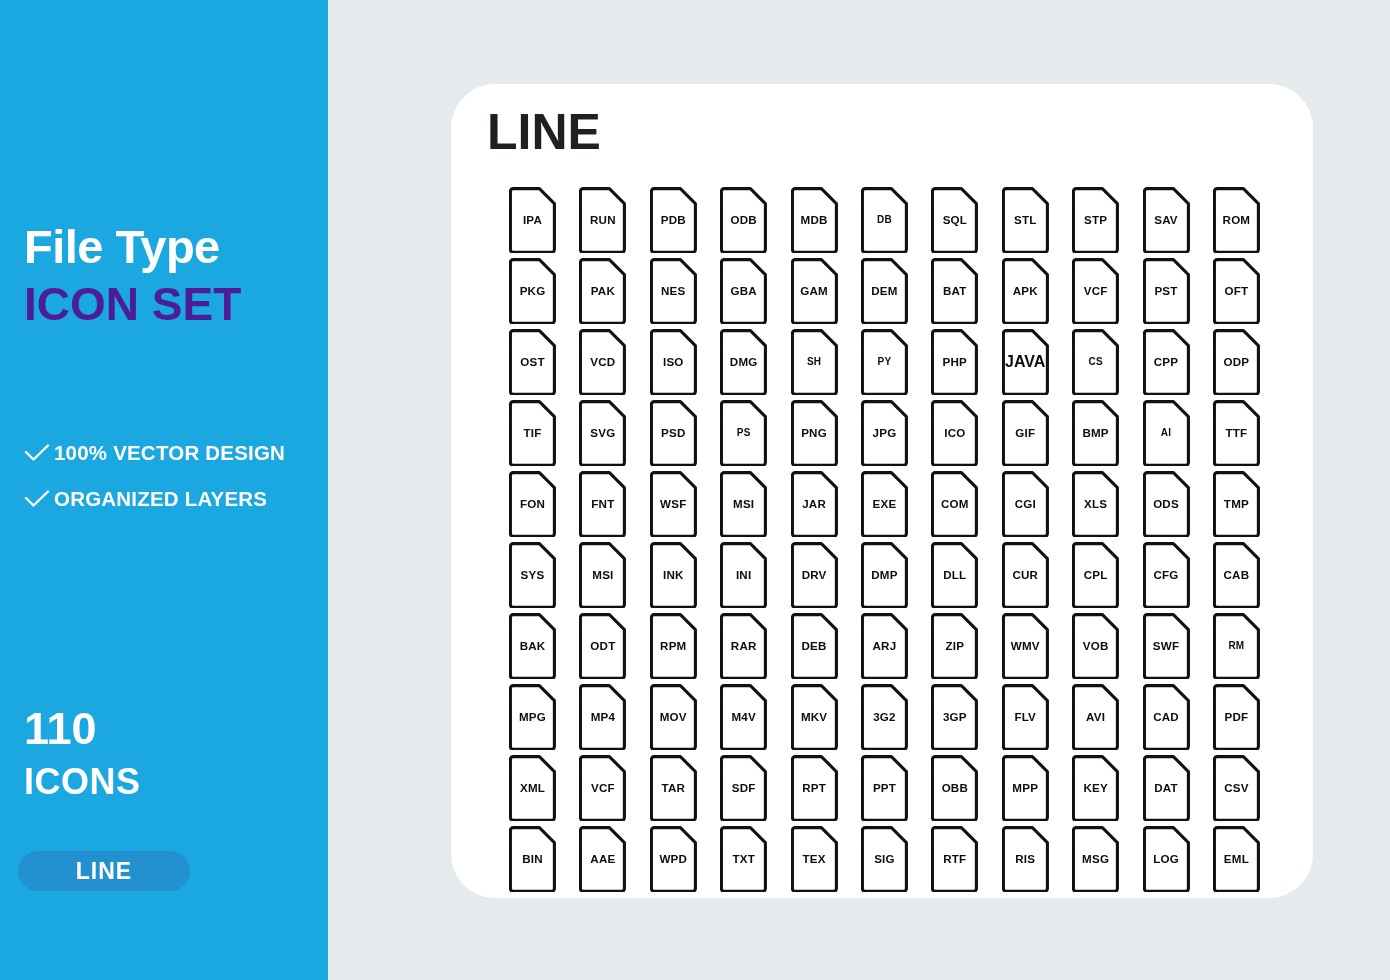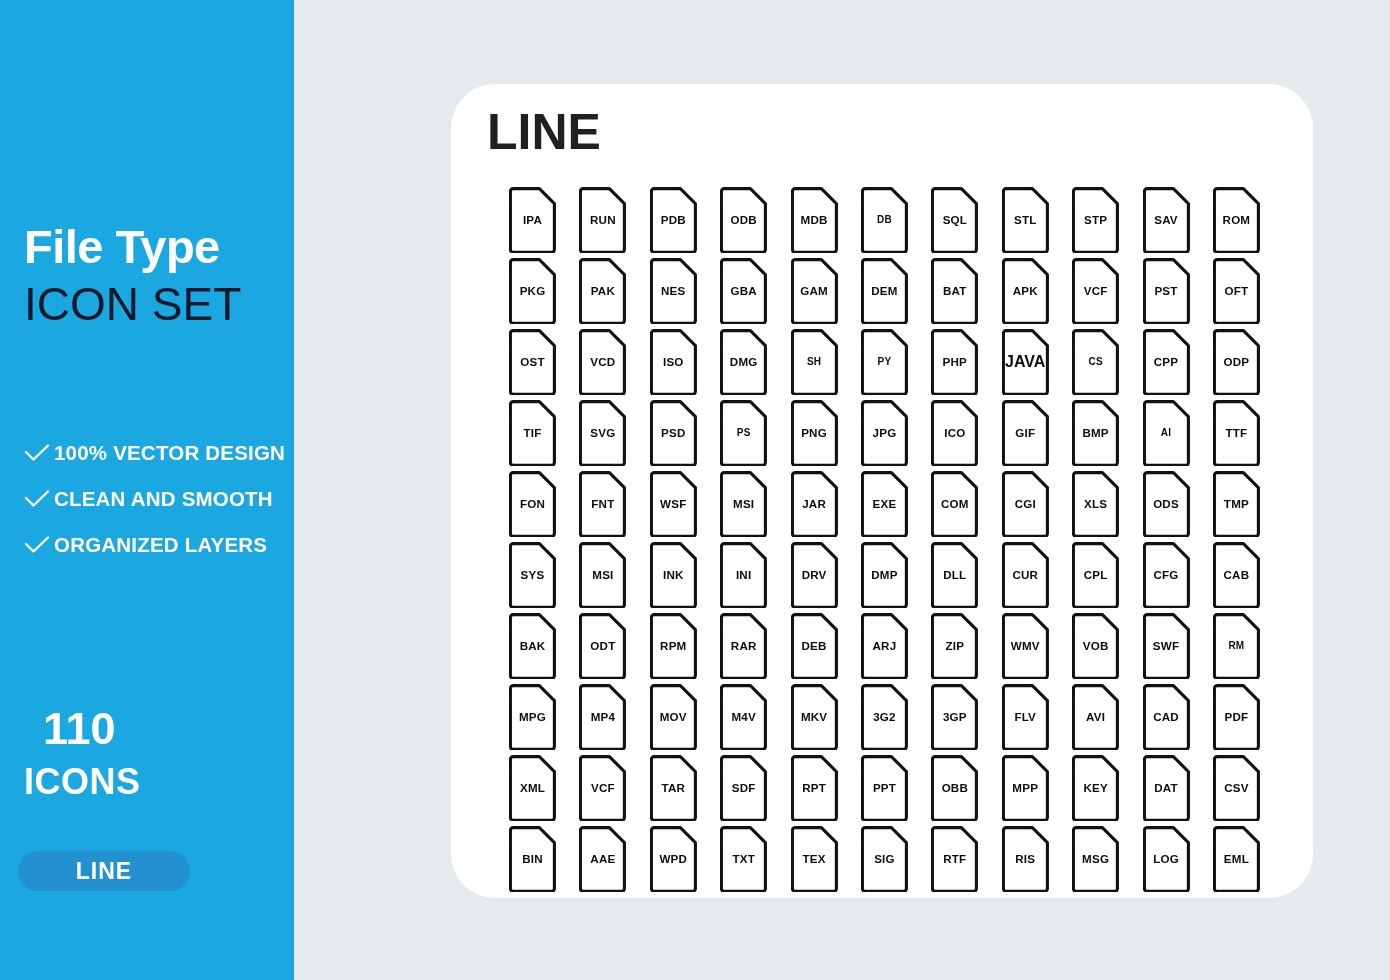--- a/index.html
+++ b/index.html
@@ -14,43 +14,43 @@
     width: 1390px;
     height: 980px;
     background: #e5eaec;
     display: flex;
   }
 
   
   #sidebar {
     position: absolute;
     left: 0; top: 0;
-    width: 294px;
+    width: 328px;
     height: 980px;
     background: #1ba7e0;
     color: #ffffff;
   }
   .side-title-wrap {
     position: absolute;
     left: 24px;
     top: 218px;
   }
   .side-title-1 {
     font-size: 47px;
     font-weight: bold;
     line-height: 1.24;
     letter-spacing: -0.5px;
     color: #ffffff;
   }
   .side-title-2 {
     font-size: 46px;
-    font-weight: normal;
+    font-weight: bold;
     line-height: 1.24;
     letter-spacing: 0px;
-    color: #0f172a;
+    color: #4c1d95;
     text-align: center;
   }
   .features {
     position: absolute;
     left: 24px;
     top: 430px;
     width: 320px;
   }
   .feature-row {
     display: flex;
@@ -77,21 +77,20 @@
     position: absolute;
     left: 24px;
     top: 700px;
   }
   .count-num {
     font-size: 45px;
     font-weight: bold;
     line-height: 1.3;
     color: #ffffff;
     letter-spacing: 0px;
-    margin-left: 19px;
   }
   .count-word {
     font-size: 36px;
     font-weight: bold;
     line-height: 1.3;
     color: #ffffff;
     letter-spacing: 0.5px;
   }
   #style-badge {
     position: absolute;
@@ -199,28 +198,20 @@
 
       <div class="feature-row">
         <span class="feature-check">
           <svg width="26" height="20" viewBox="0 0 26 20" aria-hidden="true">
             <path d="M2 9 L9.5 16.5 L24 2.5" fill="none" stroke="#ffffff" stroke-width="2.4" stroke-linecap="round" stroke-linejoin="round"></path>
           </svg>
         </span>
         <span class="feature-label">100% VECTOR DESIGN</span>
       </div>
 
-      <div class="feature-row">
-        <span class="feature-check">
-          <svg width="26" height="20" viewBox="0 0 26 20" aria-hidden="true">
-            <path d="M2 9 L9.5 16.5 L24 2.5" fill="none" stroke="#ffffff" stroke-width="2.4" stroke-linecap="round" stroke-linejoin="round"></path>
-          </svg>
-        </span>
-        <span class="feature-label">CLEAN AND SMOOTH</span>
-      </div>
 
       <div class="feature-row">
         <span class="feature-check">
           <svg width="26" height="20" viewBox="0 0 26 20" aria-hidden="true">
             <path d="M2 9 L9.5 16.5 L24 2.5" fill="none" stroke="#ffffff" stroke-width="2.4" stroke-linecap="round" stroke-linejoin="round"></path>
           </svg>
         </span>
         <span class="feature-label">ORGANIZED LAYERS</span>
       </div>
 

